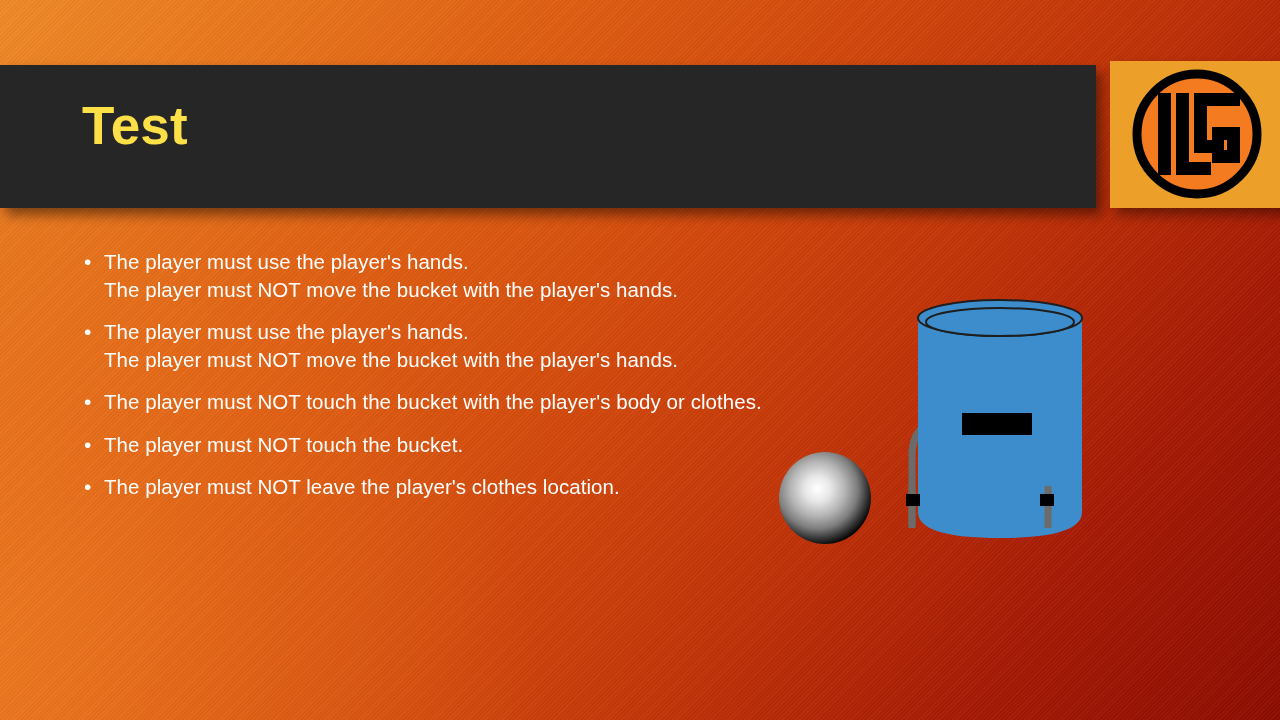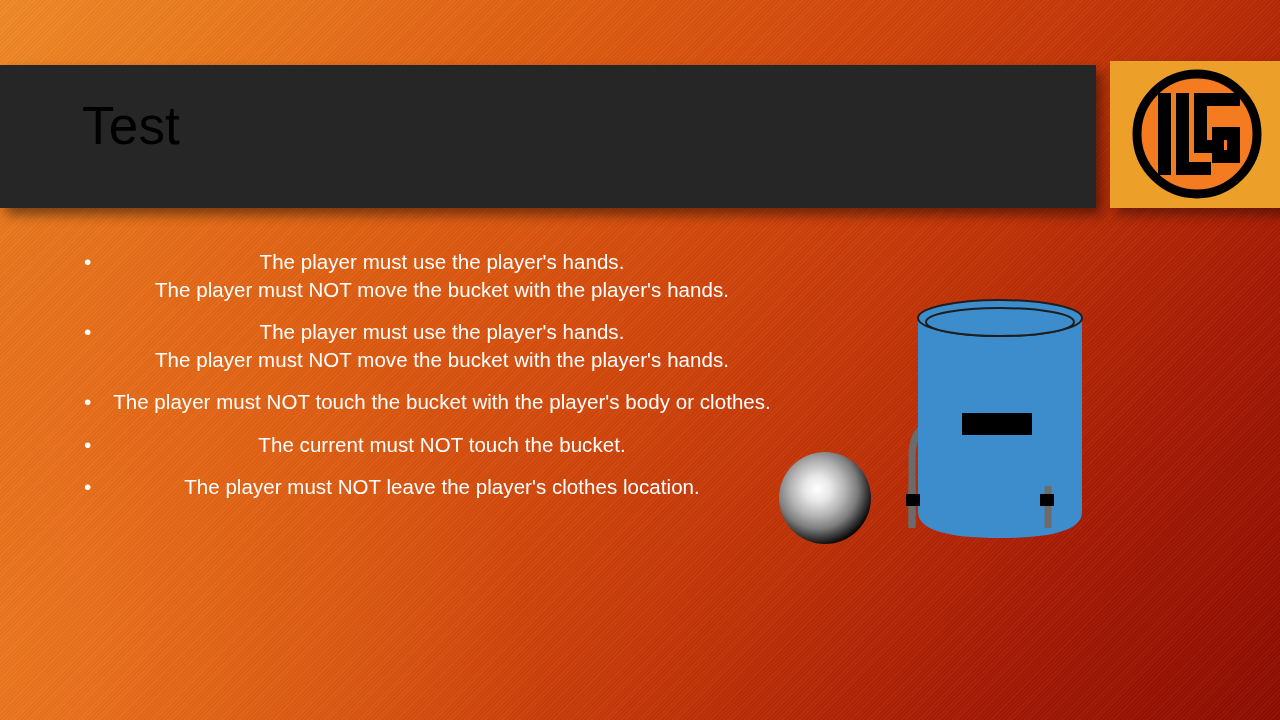--- a/index.html
+++ b/index.html
@@ -58,22 +58,22 @@
     width: 1096px;
     height: 143px;
     background: #262626;
     box-shadow: 6px 7px 11px rgba(0,0,0,0.45);
   }
   .title-text {
     position: absolute;
     left: 82px;
     top: 99px;
     font-size: 53px;
-    font-weight: 400;
-    color: #000000;
+    font-weight: 700;
+    color: #fde047;
     letter-spacing: 0.2px;
     line-height: 1;
     white-space: nowrap;
   }
 
   
   .logo-panel {
     position: absolute;
     left: 1110px;
     top: 61px;
@@ -107,21 +107,20 @@
     width: 24px;
     color: #ffffff;
     font-size: 21px;
     line-height: 27.5px;
     text-align: left;
     padding-left: 4px;
     box-sizing: border-box;
   }
   .bullet-lines {
     flex: 1 1 auto;
-    text-align: center;
   }
   .bullet-line {
     color: #ffffff;
     font-size: 20.5px;
     line-height: 27.5px;
     font-weight: 400;
     letter-spacing: 0.05px;
     white-space: pre-wrap;
   }
 
@@ -185,21 +184,21 @@
     <div class="bullet-row">
       <div class="bullet-dot">•</div>
       <div class="bullet-lines">
         <div class="bullet-line">The player must NOT touch the bucket with the player's body or clothes.</div>
       </div>
     </div>
 
     <div class="bullet-row">
       <div class="bullet-dot">•</div>
       <div class="bullet-lines">
-        <div class="bullet-line">The current must NOT touch the bucket.</div>
+        <div class="bullet-line">The player must NOT touch the bucket.</div>
       </div>
     </div>
 
     <div class="bullet-row">
       <div class="bullet-dot">•</div>
       <div class="bullet-lines">
         <div class="bullet-line">The player must NOT leave the player's clothes location.</div>
       </div>
     </div>
 

